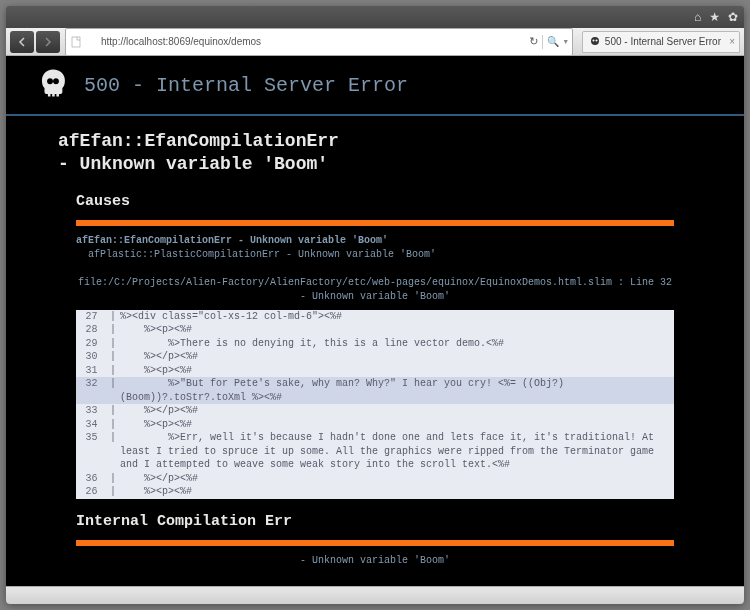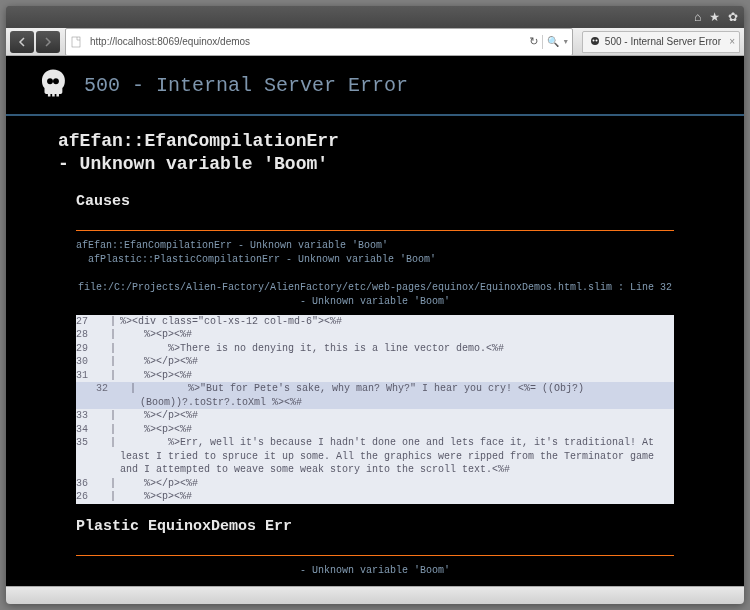--- a/index.html
+++ b/index.html
@@ -55,21 +55,21 @@
   height: 28px;
   background: #fff;
   border: 1px solid #aaa;
   border-radius: 2px;
   display: flex;
   align-items: center;
   padding: 0 4px;
   font-size: 10px;
   color: #555;
   margin: 0 3px;
-  gap: 8px;
+  gap: 19px;
 }
 .url-bar .page-icon { width: 12px; height: 12px; }
 .url-bar input {
   border: none; outline: none; flex: 1; font-size: 10px; color: #555;
 }
 .url-right { display: flex; align-items: center; gap: 4px; }
 .url-divider { width: 1px; height: 14px; background: #ccc; }
 .tab-strip {
   display: flex;
   align-items: center;
@@ -133,22 +133,22 @@
   font-weight: bold;
   line-height: 1.3;
 }
 .section {
   padding: 10px 70px 4px 70px;
 }
 .section h2 {
   color: #e8e8e8;
   font-size: 15px;
   font-weight: bold;
-  border-bottom: 1px solid #f97316;
-  padding-bottom: 20px;
+  border-bottom: 6px solid #f97316;
+  padding-bottom: 10px;
   margin-bottom: 8px;
 }
 .causes-list {
   font-size: 10px;
   color: #829bb2;
   line-height: 1.4;
 }
 .fileline {
   font-size: 10px;
   color: #829bb2;
@@ -157,24 +157,24 @@
   text-align: center;
 }
 .codebox {
   background: #e8ebf2;
   font-size: 10px;
   color: #5a5a6a;
   font-family: 'Courier New', monospace;
   line-height: 1.35;
 }
 .coderow { display: flex; }
-.coderow.hl { background: #cfd6e8; padding-left: 20px; }
+.coderow.hl { background: #cfd6e8; }
 .gutter {
   width: 34px;
-  text-align: left;
+  text-align: center;
   padding-right: 3px;
   color: #6a6a7a;
   flex-shrink: 0;
 }
 .bar {
   width: 10px;
   color: #6a6a7a;
   flex-shrink: 0;
 }
 .codetext {
@@ -241,21 +241,21 @@
     </div>
 
     <div class="errblock">
       <div class="errtitle">afEfan::EfanCompilationErr</div>
       <div class="errtitle"> - Unknown variable 'Boom'</div>
     </div>
 
     <div class="section">
       <h2>Causes</h2>
       <div class="causes-list">
-          <div style="white-space: pre;">afEfan::EfanCompilationErr - Unknown variable 'Boom'</div>
+          <div style="white-space: pre; font-weight: bold;">afEfan::EfanCompilationErr - Unknown variable 'Boom'</div>
           <div style="white-space: pre;">  afPlastic::PlasticCompilationErr - Unknown variable 'Boom'</div>
         </div>
     </div>
 
     <div class="section">
       <div class="fileline">
         <div>file:/C:/Projects/Alien-Factory/AlienFactory/etc/web-pages/equinox/EquinoxDemos.html.slim : Line 32</div>
         <div>  - Unknown variable 'Boom'</div>
       </div>
       <div class="codebox">
@@ -311,21 +311,21 @@
           </div>
           <div class="coderow">
             <div class="gutter">26</div>
             <div class="bar">|</div>
             <div class="codetext">    %&gt;&lt;p&gt;&lt;%#</div>
           </div>
         </div>
     </div>
 
     <div class="section">
-      <h2>Plastic EquinoxDemos Err</h2>
+      <h2>Internal Compilation Err</h2>
       <div class="fileline">
         <div>  - Unknown variable 'Boom'</div>
       </div>
 
     </div>
   </div>
 
   <div class="statusbar"></div>
 </div>
 

